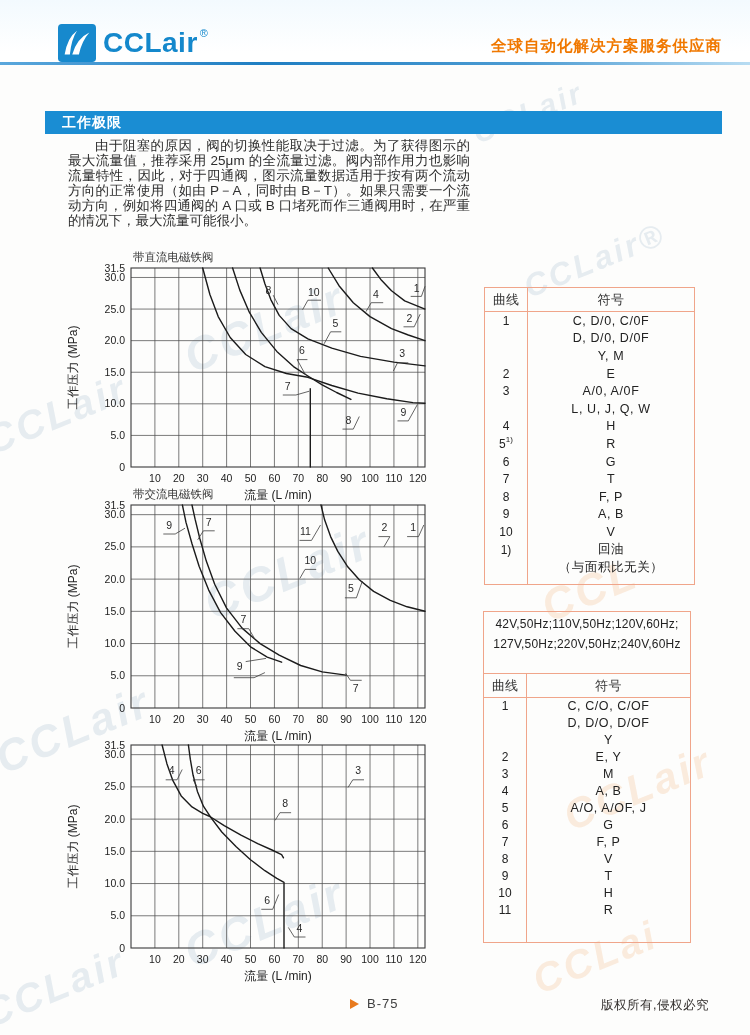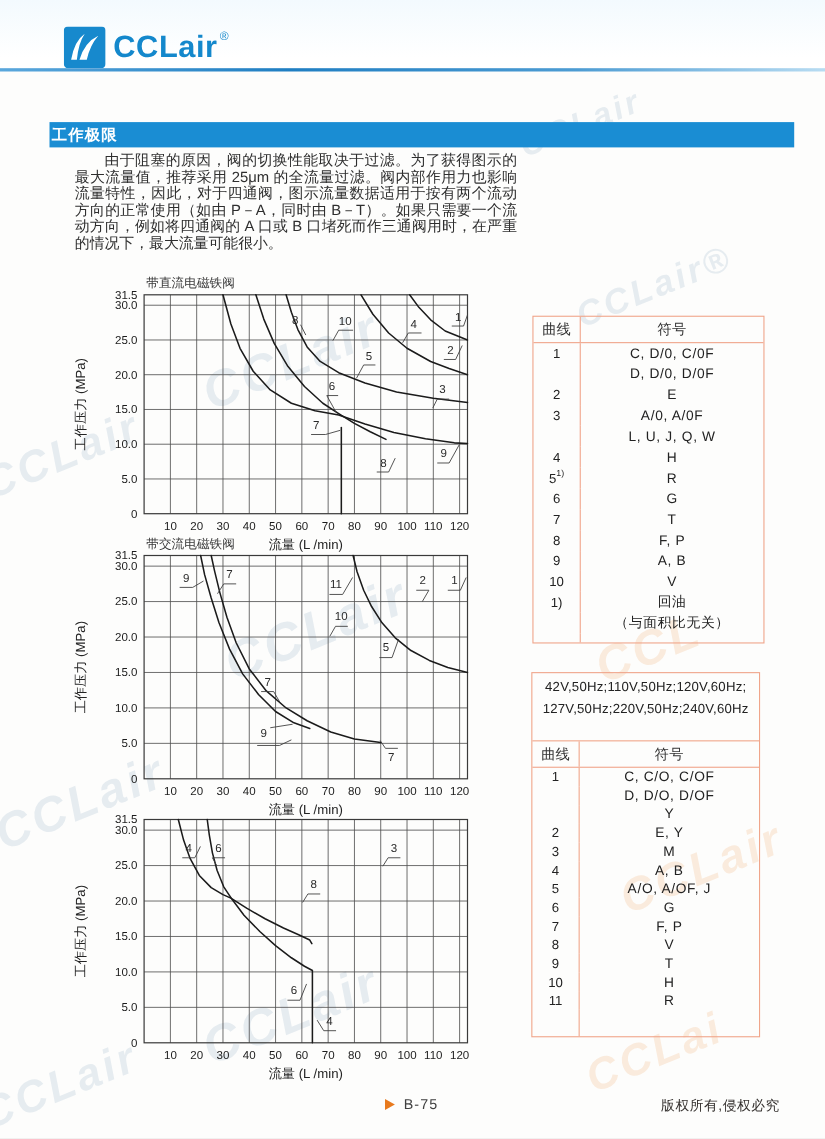--- a/index.html
+++ b/index.html
@@ -10,21 +10,21 @@
           background:linear-gradient(180deg,#f3fafe 0%,#ffffff 85%);}
   .logo{position:absolute;left:58px;top:23px;height:40px;display:flex;align-items:center;}
   .logo-mark{width:38px;height:38px;}
   .logo-text{color:#1488cc;font-size:28px;font-weight:bold;letter-spacing:0.5px;margin-left:7px;}
   .logo-reg{color:#1488cc;font-size:11px;vertical-align:top;position:relative;top:-10px;left:2px;}
   .tagline{position:absolute;right:28px;top:36px;color:#f07800;font-size:15.5px;font-weight:bold;letter-spacing:1px;}
   .header-rule{position:absolute;left:0;top:62px;width:750px;height:3px;
                background:linear-gradient(90deg,#5aa7dc 0%,#1f7ec2 35%,#4d9cd3 70%,#b8dcf2 100%);}
   
   .section-bar{position:absolute;left:45px;top:111px;width:677px;height:23px;background:#1a8dd3;
-               color:#fff;font-size:14px;font-weight:bold;line-height:23px;padding-left:2px;box-sizing:border-box;letter-spacing:1px;}
+               color:#fff;font-size:14px;font-weight:bold;line-height:23px;padding-left:17px;box-sizing:border-box;letter-spacing:1px;}
   
   .intro{position:absolute;left:68px;top:138px;width:402px;font-size:13.5px;line-height:15px;
          color:#2e2e2e;text-indent:2em;margin:0;text-align:justify;}
   
   .chart{position:absolute;overflow:visible;}
   .grid{stroke:#4f4f4f;stroke-width:0.75;}
   .frame{fill:none;stroke:#3a3a3a;stroke-width:1.1;}
   .curve{fill:none;stroke:#1b1b1b;stroke-width:1.4;stroke-linejoin:round;stroke-linecap:round;}
   .leader{fill:none;stroke:#3d3d3d;stroke-width:0.8;}
   .tick{font-size:10.5px;fill:#1c1c1c;}
@@ -81,20 +81,21 @@
     <div class="header">
       <div class="logo">
         <svg class="logo-mark" viewBox="0 0 40 40">
           <rect x="0" y="0" width="40" height="40" rx="4" fill="#1789cd"></rect>
           <path d="M7,32 Q10,14 20,7 Q14,16 12.5,32 Z" fill="#ffffff"></path>
           <path d="M15,32 Q20,15 33,9 Q25,18 22,32 Z" fill="#ffffff"></path>
         </svg>
         <span class="logo-text">CCLair</span>
         <span class="logo-reg">®</span>
       </div>
+      <div class="tagline">全球自动化解决方案服务供应商</div>
     </div>
     <div class="header-rule"></div>
 
     <div class="section-bar">
       <span>工作极限</span>
     </div>
 
     <p class="intro">由于阻塞的原因，阀的切换性能取决于过滤。为了获得图示的最大流量值，推荐采用 25μm 的全流量过滤。阀内部作用力也影响流量特性，因此，对于四通阀，图示流量数据适用于按有两个流动方向的正常使用（如由 P－A，同时由 B－T）。如果只需要一个流动方向，例如将四通阀的 A 口或 B 口堵死而作三通阀用时，在严重的情况下，最大流量可能很小。</p>
 
     <svg class="chart" width="395" height="262" style="left:55px;top:243px;">
@@ -303,20 +304,24 @@
         <div class="tbody">
           <div class="trow">
             <div class="c1">1</div>
             <div class="c2">C, D/0, C/0F</div>
           </div>
           <div class="trow">
             <div class="c1"></div>
             <div class="c2">D, D/0, D/0F</div>
           </div>
           <div class="trow">
+            <div class="c1"></div>
+            <div class="c2">Y, M</div>
+          </div>
+          <div class="trow">
             <div class="c1">2</div>
             <div class="c2">E</div>
           </div>
           <div class="trow">
             <div class="c1">3</div>
             <div class="c2">A/0, A/0F</div>
           </div>
           <div class="trow">
             <div class="c1"></div>
             <div class="c2">L, U, J, Q, W</div>

